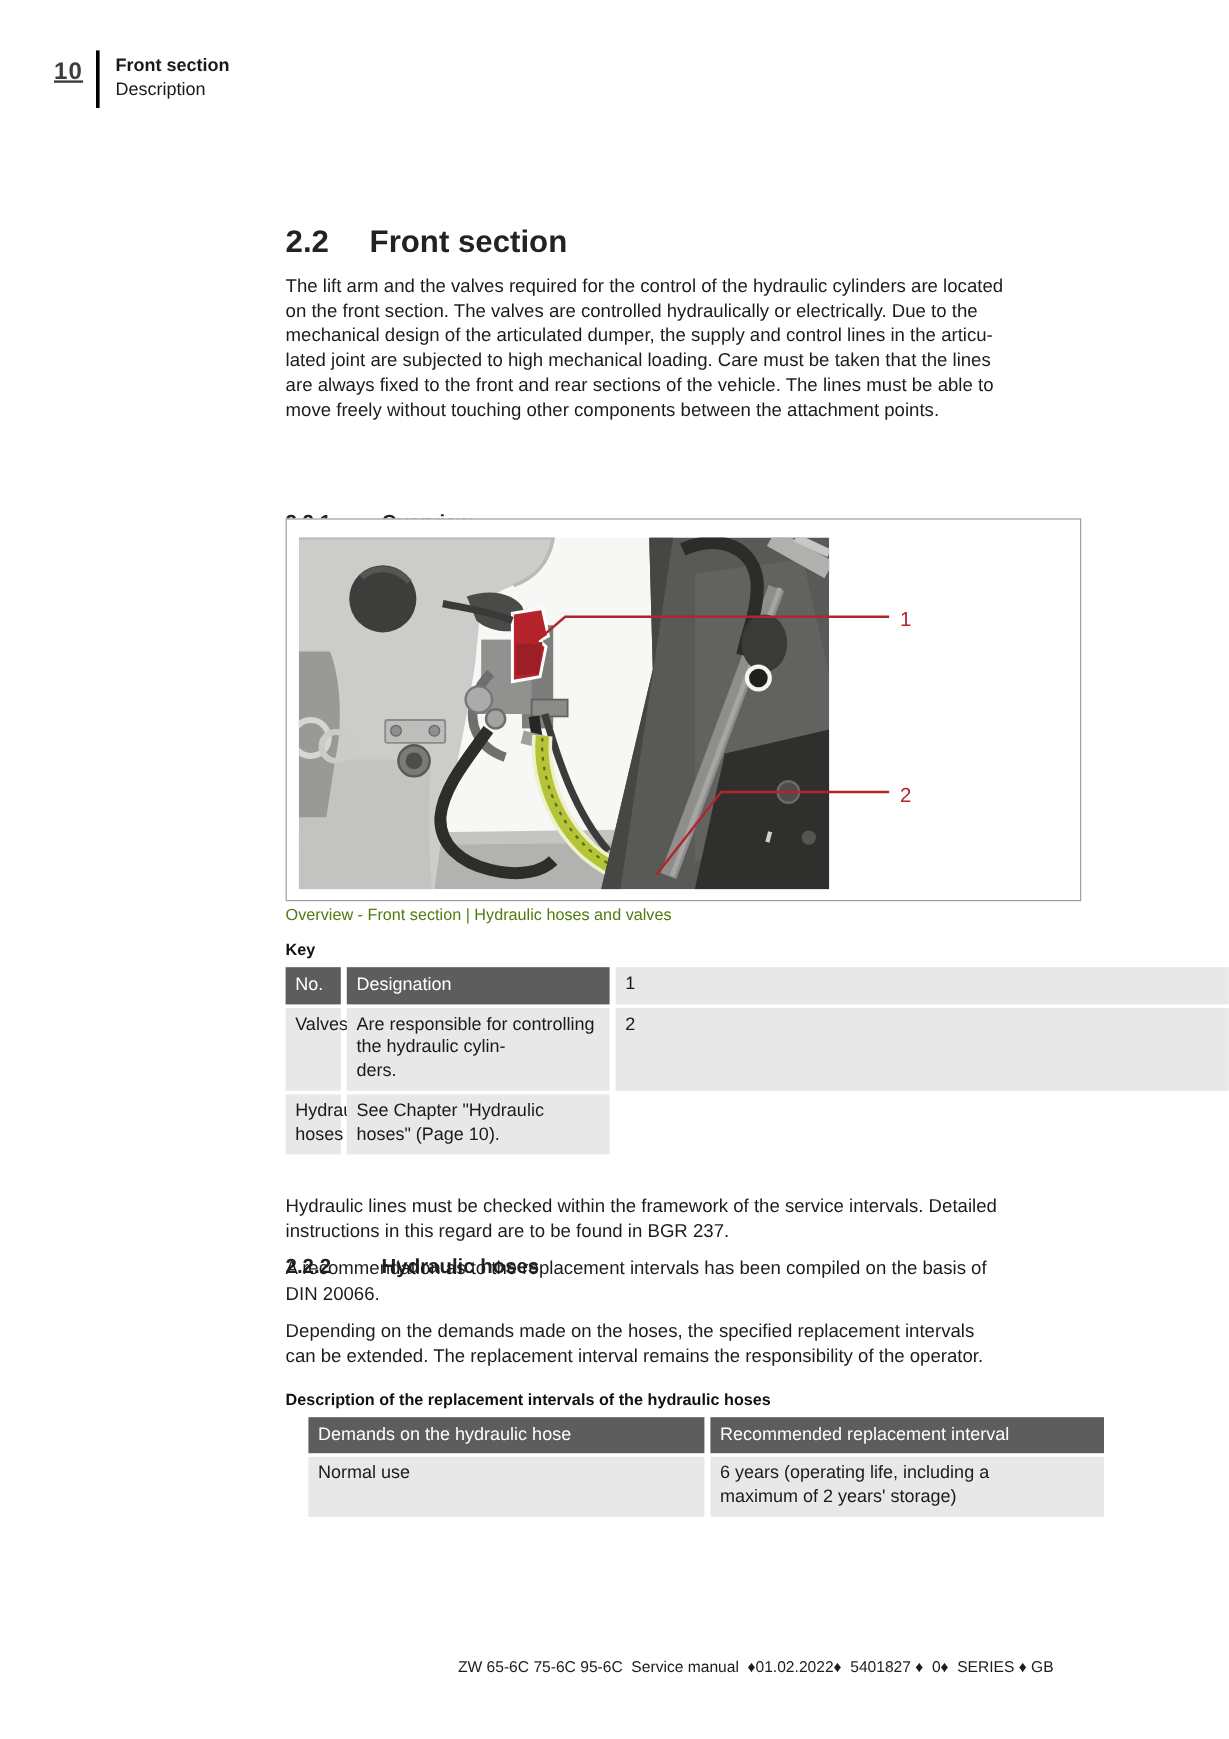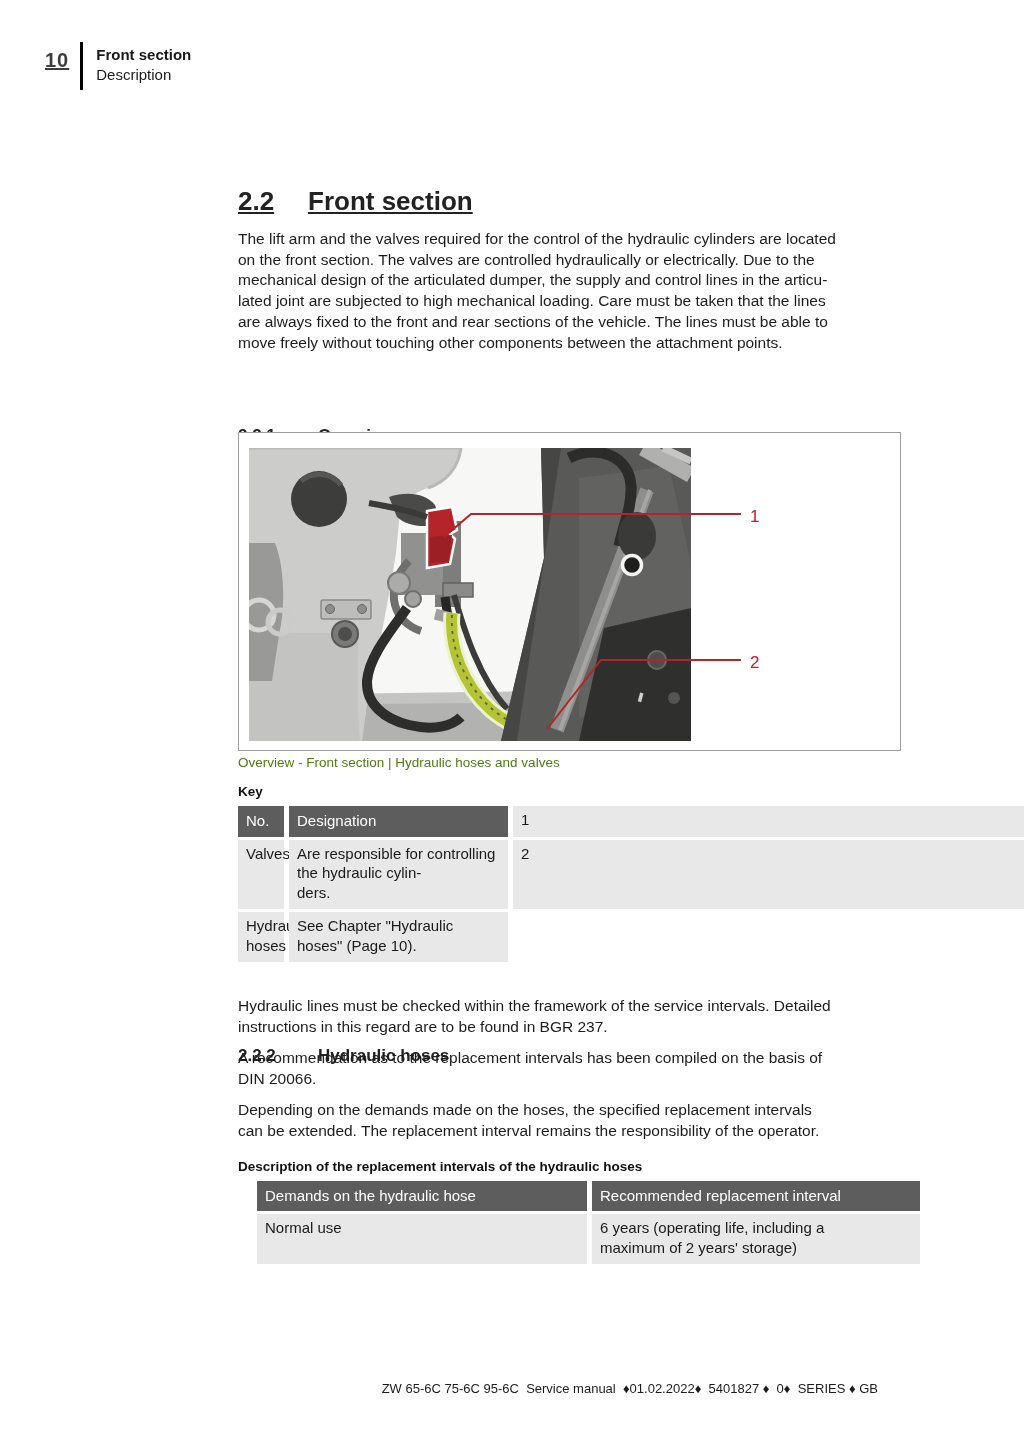--- a/index.html
+++ b/index.html
@@ -43,21 +43,21 @@
 
 <div class="abs doc-header">
   <div class="page-num">10</div>
   <div class="header-bar"></div>
   <div>
     <div class="header-title">Front section</div>
     <div class="header-sub">Description</div>
   </div>
 </div>
 
-<div class="abs h2" style="top:186px;text-decoration:underline;">
+<div class="abs h2" style="top:186px;">
   <span class="hnum">2.2</span>
   <span>Front section</span>
 </div>
 <div class="abs para" style="top:229px;">The lift arm and the valves required for the control of the hydraulic cylinders are located
 on the front section. The valves are controlled hydraulically or electrically. Due to the
 mechanical design of the articulated dumper, the supply and control lines in the articu-
 lated joint are subjected to high mechanical loading. Care must be taken that the lines
 are always fixed to the front and rear sections of the vehicle. The lines must be able to
 move freely without touching other components between the attachment points.</div>
 

